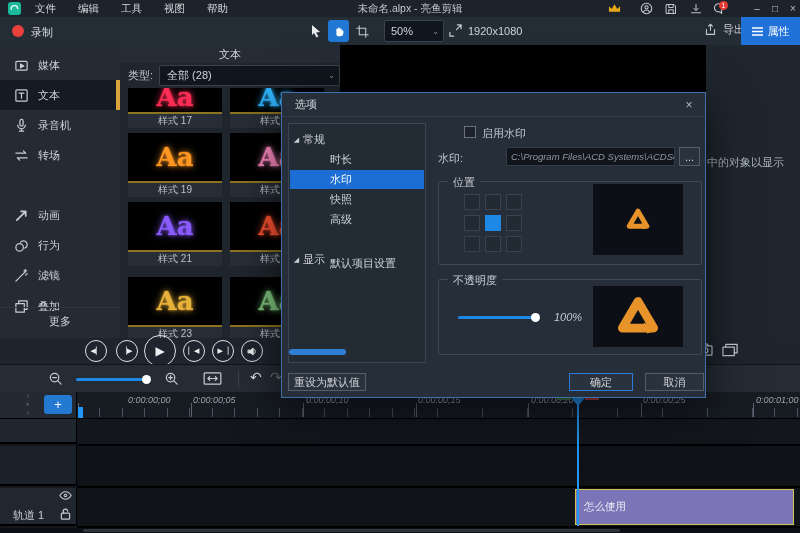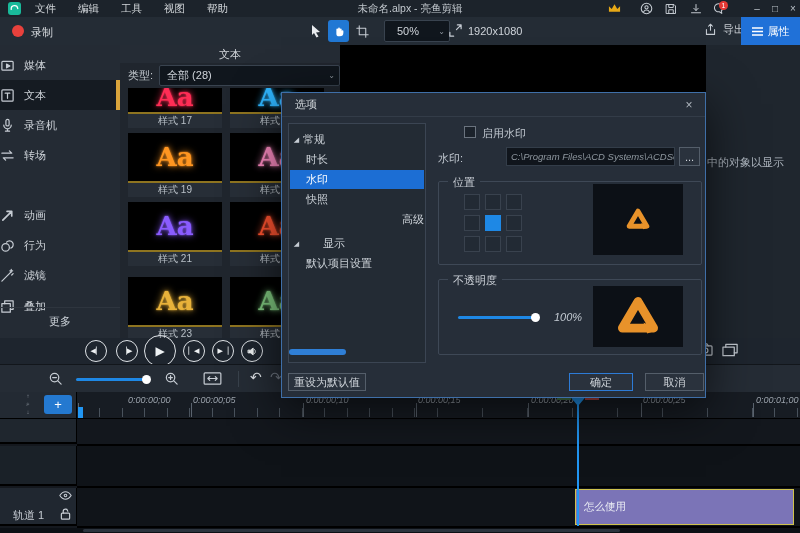--- a/index.html
+++ b/index.html
@@ -22,21 +22,21 @@
   .toolbar{left:0;top:17px;width:800px;height:28px;background:#242c35;border-bottom:1px solid #12161b;}
   .rec-dot{width:12px;height:12px;border-radius:50%;background:#e8413c;}
   .tool-btn{height:20px;display:flex;align-items:center;justify-content:center;border-radius:3px;}
   .sel-blue{background:#2178d4;}
   .dropdown{background:#10161d;border:1px solid #39434f;border-radius:2px;color:#cfd4da;display:flex;align-items:center;}
   .chev{color:#8d959e;font-size:8px;margin-left:auto;padding-right:4px;}
   .btn-props{background:#2071d8;color:#fff;display:flex;align-items:center;justify-content:center;gap:5px;}
 
   
   .sidebar{left:0;top:45px;width:120px;height:293px;background:#242b34;border-right:1px solid #12161b;}
-  .side-item{position:absolute;left:0;width:120px;height:30px;display:flex;align-items:center;gap:9px;box-sizing:border-box;color:#ccd1d7;}
+  .side-item{position:absolute;left:0;width:120px;height:30px;display:flex;align-items:center;gap:9px;padding-left:14px;box-sizing:border-box;color:#ccd1d7;}
   .side-item.sel{background:#151b22;}
   .sel-bar{position:absolute;right:0;top:0;width:4px;height:30px;background:#d9a43b;}
   .side-more{position:absolute;left:0;top:262px;width:120px;height:26px;display:flex;align-items:center;justify-content:center;color:#cfd5db;border-top:1px solid #2e353e;}
 
   
   .panel{left:120px;top:45px;width:220px;height:293px;background:#20262e;overflow:hidden;}
   .panel-head{position:absolute;left:0;top:0;width:220px;height:18px;background:#252c35;display:flex;align-items:center;justify-content:center;border-bottom:1px solid #161b21;color:#d2d6db;}
   .type-row{position:absolute;left:0;top:18px;width:220px;height:25px;background:#20262e;display:flex;align-items:center;padding-left:8px;box-sizing:border-box;z-index:3;}
   .tile{width:94px;}
   .thumb{width:94px;height:48px;background:#000;border-bottom:2px solid #8e7420;display:flex;align-items:center;justify-content:center;overflow:hidden;}
@@ -69,21 +69,21 @@
   .playhead-line{position:absolute;width:2px;background:#2196f3;}
   .ph-tri{position:absolute;width:0;height:0;border-left:11px solid transparent;border-right:11px solid transparent;border-top:13px solid #2196f3;}
 
   
   .dialog{left:281px;top:92px;width:425px;height:306px;background:#262e39;border:1px solid #3f6fa8;box-sizing:border-box;box-shadow:0 12px 45px rgba(0,0,0,.65);z-index:50;}
   .dlg-title{position:absolute;left:0;top:0;width:100%;height:24px;display:flex;align-items:center;padding-left:13px;box-sizing:border-box;color:#d5dade;border-bottom:1px solid #333c48;}
   .dlg-close{position:absolute;right:8px;top:4px;width:16px;height:16px;display:flex;align-items:center;justify-content:center;color:#aeb5bd;font-size:12px;}
   .tree{position:absolute;left:6px;top:30px;width:138px;height:240px;background:#232b34;border:1px solid #3b4553;box-sizing:border-box;}
   .titem{position:absolute;left:1px;width:134px;height:19px;display:flex;align-items:center;color:#ccd2d8;font-size:11px;}
   .titem .tw{width:13px;text-align:center;font-size:7px;color:#c6ccd3;}
-  .titem.child{padding-left:16px;box-sizing:border-box;}
+  .titem.child{padding-left:40px;box-sizing:border-box;}
   .titem.sel{background:#1c6ed4;color:#fff;}
   .hscroll{position:absolute;left:7px;top:256px;width:57px;height:6px;background:#2f7fd6;border-radius:3px;}
   .fieldset{position:absolute;border:1px solid #3e4856;border-radius:2px;}
   .legend{position:absolute;top:-7px;left:9px;background:#262e39;padding:0 5px;color:#c8cdd4;font-size:11px;}
   .gridcell{position:absolute;width:16px;height:16px;background:#222a34;border:1px solid #39424e;box-sizing:border-box;}
   .gridcell.on{background:#1e88e5;border-color:#1e88e5;}
   .wmprev{position:absolute;background:#0c1016;display:flex;align-items:center;justify-content:center;}
   .dbtn{position:absolute;height:18px;border:1px solid #545e6a;background:#2a323d;color:#d0d5db;display:flex;align-items:center;justify-content:center;font-size:11px;box-sizing:border-box;}
   .dbtn.primary{border-color:#2d7bd6;}
   .dinput{position:absolute;background:#10151c;border:1px solid #333d49;box-sizing:border-box;color:#8e979f;font-style:italic;font-size:9.5px;display:flex;align-items:center;padding:0 4px;overflow:hidden;white-space:nowrap;}
@@ -157,21 +157,21 @@
       <svg width="14" height="14" viewBox="0 0 16 16">
           <path d="M5 13V6a1 1 0 0 1 2 0V5a1 1 0 0 1 2 0v1a1 1 0 0 1 2 0v2a1 1 0 0 1 2 0v2a4 4 0 0 1-4 4H8a3 3 0 0 1-3-3z" fill="#fff"></path>
         </svg>
     </div>
     <div class="abs tool-btn" style="left:352px;top:4px;width:20px;">
       <svg class="ic" width="13" height="13" viewBox="0 0 16 16">
           <path d="M4 1v11h11M1 4h11v11"></path>
         </svg>
     </div>
 
-    <div class="abs dropdown" style="left:384px;top:3px;width:52px;height:20px;padding-left:12px;">
+    <div class="abs dropdown" style="left:384px;top:3px;width:52px;height:20px;padding-left:6px;">
       <span>50%</span>
       <span class="chev">⌄</span>
     </div>
 
     <div class="abs" style="left:448px;top:6px;">
       <svg class="ic" width="15" height="15" viewBox="0 0 16 16">
           <path d="M2 10v4h4M14 6V2h-4M14 2L9 7"></path>
         </svg>
     </div>
     <div class="abs" style="left:468px;top:8px;color:#cfd4da;">1920x1080</div>
@@ -437,24 +437,24 @@
       </div>
       <div class="titem child" style="top:26px;">
           <span>时长</span>
         </div>
       <div class="titem child sel" style="top:46px;">
           <span>水印</span>
         </div>
       <div class="titem child" style="top:66px;">
           <span>快照</span>
         </div>
-      <div class="titem child" style="top:86px;justify-content:flex-end;">
+      <div class="titem child" style="top:86px;">
           <span>高级</span>
         </div>
-      <div class="titem" style="top:110px;gap:20px;">
+      <div class="titem" style="top:126px;">
         <span class="tw">◢</span>
           <span>显示</span>
       </div>
       <div class="titem child" style="top:130px;">
           <span>默认项目设置</span>
         </div>
     </div>
     <div class="hscroll"></div>
 
     <div class="checkbox" style="left:182px;top:33px;"></div>

